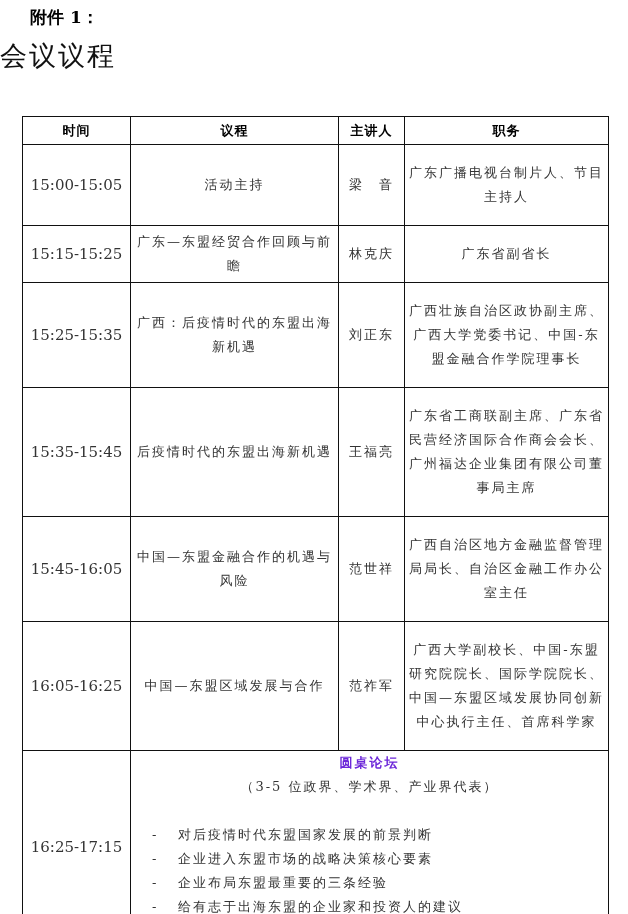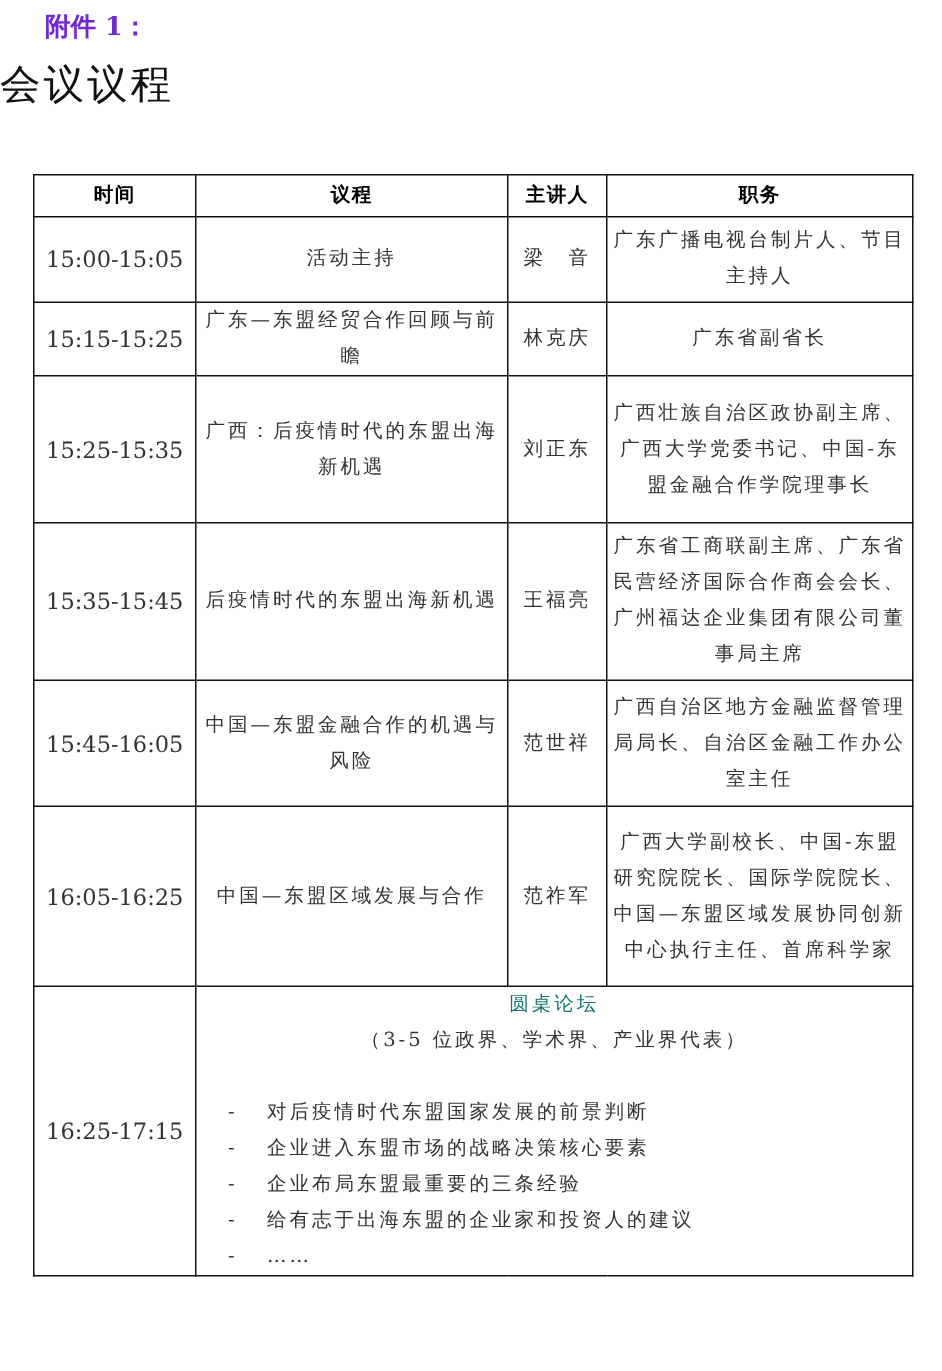--- a/index.html
+++ b/index.html
@@ -2,41 +2,41 @@
 <html><head>
 <meta charset="utf-8">
 <style>
   html, body { margin: 0; padding: 0; background: #ffffff; }
   body {
     width: 628px; height: 914px; position: relative; overflow: hidden;
     font-family: "DejaVu Serif", "Liberation Serif", serif; color: #222;
   }
   .attach {
     position: absolute; left: 30px; top: 6px;
-    font-size: 17px; font-weight: bold; color: #6d28d9;
+    font-size: 17px; font-weight: bold; color: #000000;
     font-family: "DejaVu Serif", serif;
   }
   .title {
     position: absolute; left: 0; width: 628px; top: 38px;
     font-size: 27px; color: #111;
     font-family: "DejaVu Sans", sans-serif; letter-spacing: 2px;
   }
   table {
     position: absolute; left: 22px; top: 116px;
     width: 586px; border-collapse: collapse; table-layout: fixed;
   }
   td, th {
     border: 1.5px solid #111; text-align: center; vertical-align: middle;
     font-size: 13px; line-height: 24px; padding: 0 3px; font-weight: normal;
     color: #333; letter-spacing: 2px;
   }
   th { font-weight: bold; color: #000000; height: 27px; letter-spacing: 1px; }
   td.time { font-family: "DejaVu Serif", serif; letter-spacing: 0; font-size: 15px; }
-  td.duty { padding: 4px 4px; }
-  .forum-title { font-weight: normal; color: #0f766e; }
+  td.duty { padding: 16px 4px; }
+  .forum-title { font-weight: bold; color: #6d28d9; }
   .forum-list { text-align: left; margin-top: 24px; padding-left: 2px; }
   .forum-list div { line-height: 24px; margin-left: 16px; }
   .dash { display: inline-block; width: 26px; }
 </style>
 </head>
 <body>
 
 <div class="attach">附件 1：</div>
 <div class="title">会议议程</div>
 

